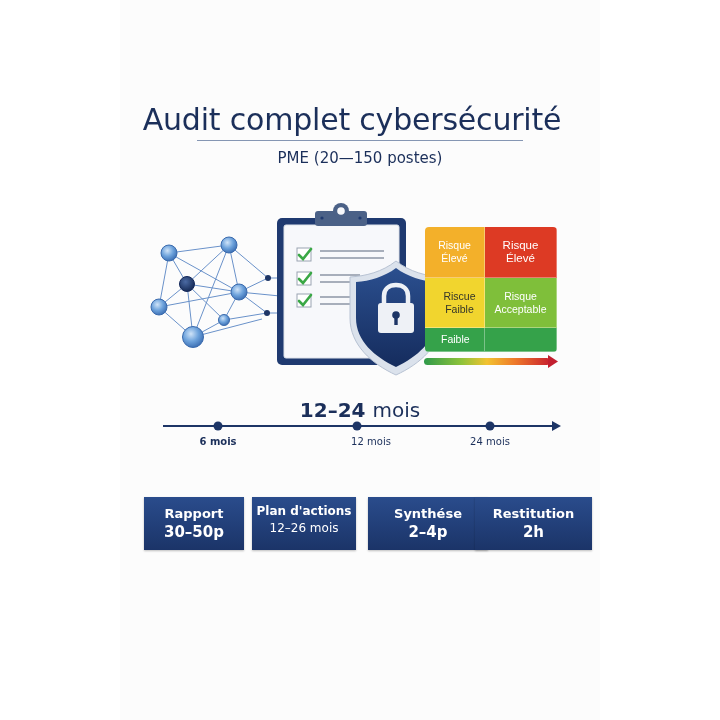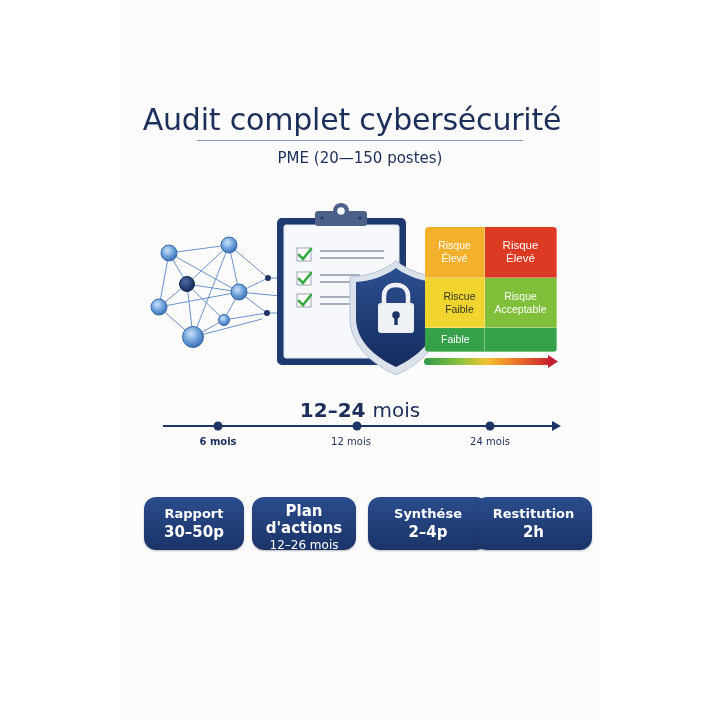--- a/index.html
+++ b/index.html
@@ -50,29 +50,29 @@
   }
   .timeline-title .unit { font-size:20px; font-weight:500; }
   .tl-label {
     position:absolute; top:436px; font-size:10px; font-weight:bold; color:#1b2f5a;
     transform:translateX(-50%); white-space:nowrap;
   }
   .tl-label.light { font-weight:500; }
   .btn {
     position:absolute; top:497px; height:53px;
     background:linear-gradient(#2a4c8c, #1b3468);
-    border-radius:12px; color:#fff; text-align:center;
+    border-radius:0; color:#fff; text-align:center;
     display:flex; flex-direction:column; align-items:center; justify-content:center;
     box-shadow:0 1px 2px rgba(0,0,0,0.25);
     cursor:pointer;
   }
   .btn .l1 { font-size:13px; font-weight:bold; line-height:17px; }
   .btn .l2 { font-size:15px; font-weight:bold; line-height:20px; }
   .btn.alt { justify-content:flex-start; padding-top:6px; box-sizing:border-box; }
-  .btn.alt .l1 { font-size:15px; }
+  .btn.alt .l1 { font-size:12px; }
   .btn.alt .l2 { font-size:12px; font-weight:normal; line-height:16px; }
 </style>
 </head>
 <body>
 
 <div class="panel"></div>
 
 <div class="title">Audit complet cybersécurité</div>
 <div class="divider"></div>
 <div class="subtitle">PME (20—150 postes)</div>
@@ -206,21 +206,21 @@
   <div class="cell c-green">
     <span>Faible</span>
   </div>
   <div class="cell c-green2"></div>
 </div>
 
 <div class="timeline-title">
   <span>12–24</span> <span class="unit">mois</span>
 </div>
 <div class="tl-label" style="left:218px">6 mois</div>
-<div class="tl-label light" style="left:351px">12 mois</div>
+<div class="tl-label light" style="left:371px">12 mois</div>
 <div class="tl-label light" style="left:490px">24 mois</div>
 
 <div class="btn" style="left:144px; width:100px;">
   <span class="l1">Rapport</span>
   <span class="l2">30–50p</span>
 </div>
 <div class="btn alt" style="left:252px; width:104px;">
   <span class="l1">Plan d'actions</span>
   <span class="l2">12–26 mois</span>
 </div>

